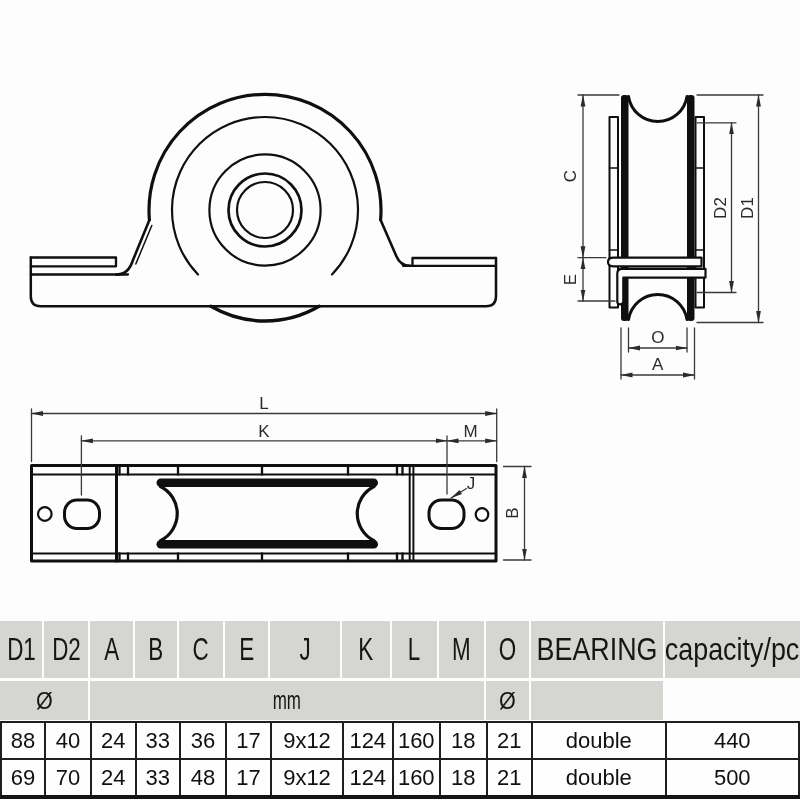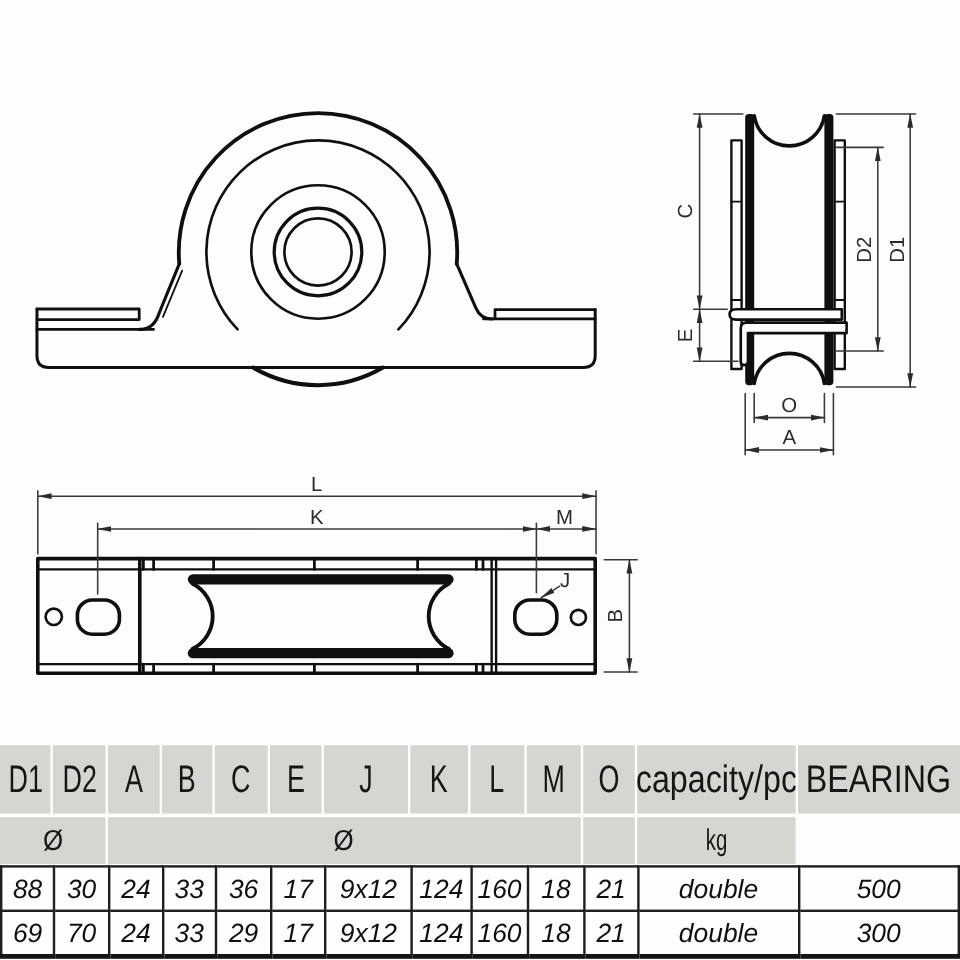--- a/index.html
+++ b/index.html
@@ -68,21 +68,20 @@
   }
   table.data td {
     border: 2px solid #1f1f1f;
     height: 35px;
     text-align: center;
     vertical-align: middle;
     font-size: 22px;
     color: #101010;
     background: #fefefe;
     padding: 0;
-    font-style: italic;
   }
   table.data tr:last-child td { border-bottom: 4px solid #151515; }
 </style>
 </head>
 <body>
 
 <div id="stage">
 
   <svg id="drawing" width="800" height="621" viewBox="0 0 800 621" fill="none" stroke-linecap="round" stroke-linejoin="round">
     <defs>
@@ -221,38 +220,38 @@
       <div class="hcell">
           <span>L</span>
         </div>
       <div class="hcell">
           <span>M</span>
         </div>
       <div class="hcell">
           <span>O</span>
         </div>
       <div class="hcell wide">
+          <span>BEARING</span>
+        </div>
+      <div class="hcell wide">
           <span>capacity/pc</span>
-        </div>
-      <div class="hcell wide">
-          <span>BEARING</span>
         </div>
     </div>
     <div class="hdr-row2">
       <div class="hcell sym">
           <span>Ø</span>
         </div>
+      <div class="hcell">
+          <span>mm</span>
+        </div>
       <div class="hcell sym">
           <span>Ø</span>
         </div>
       <div class="hcell">
           <span></span>
-        </div>
-      <div class="hcell">
-          <span>kg</span>
         </div>
     </div>
     <table class="data">
       <colgroup>
         <col style="width:44px">
           <col style="width:46px">
           <col style="width:44.5px">
           <col style="width:44.5px">
         <col style="width:46px">
           <col style="width:45px">
@@ -260,44 +259,44 @@
           <col style="width:49.5px">
         <col style="width:47.5px">
           <col style="width:46.5px">
           <col style="width:45.5px">
           <col style="width:133.5px">
         <col>
       </colgroup>
       <tbody>
           <tr>
         <td>88</td>
-        <td>30</td>
+        <td>40</td>
         <td>24</td>
         <td>33</td>
         <td>36</td>
         <td>17</td>
         <td>9x12</td>
         <td>124</td>
         <td>160</td>
         <td>18</td>
         <td>21</td>
         <td>double</td>
-        <td>500</td>
+        <td>440</td>
       </tr>
       <tr>
         <td>69</td>
         <td>70</td>
         <td>24</td>
         <td>33</td>
-        <td>29</td>
+        <td>48</td>
         <td>17</td>
         <td>9x12</td>
         <td>124</td>
         <td>160</td>
         <td>18</td>
         <td>21</td>
         <td>double</td>
-        <td>300</td>
+        <td>500</td>
       </tr>
     </tbody>
       </table>
   </div>
 </div>
 
 </body></html>

